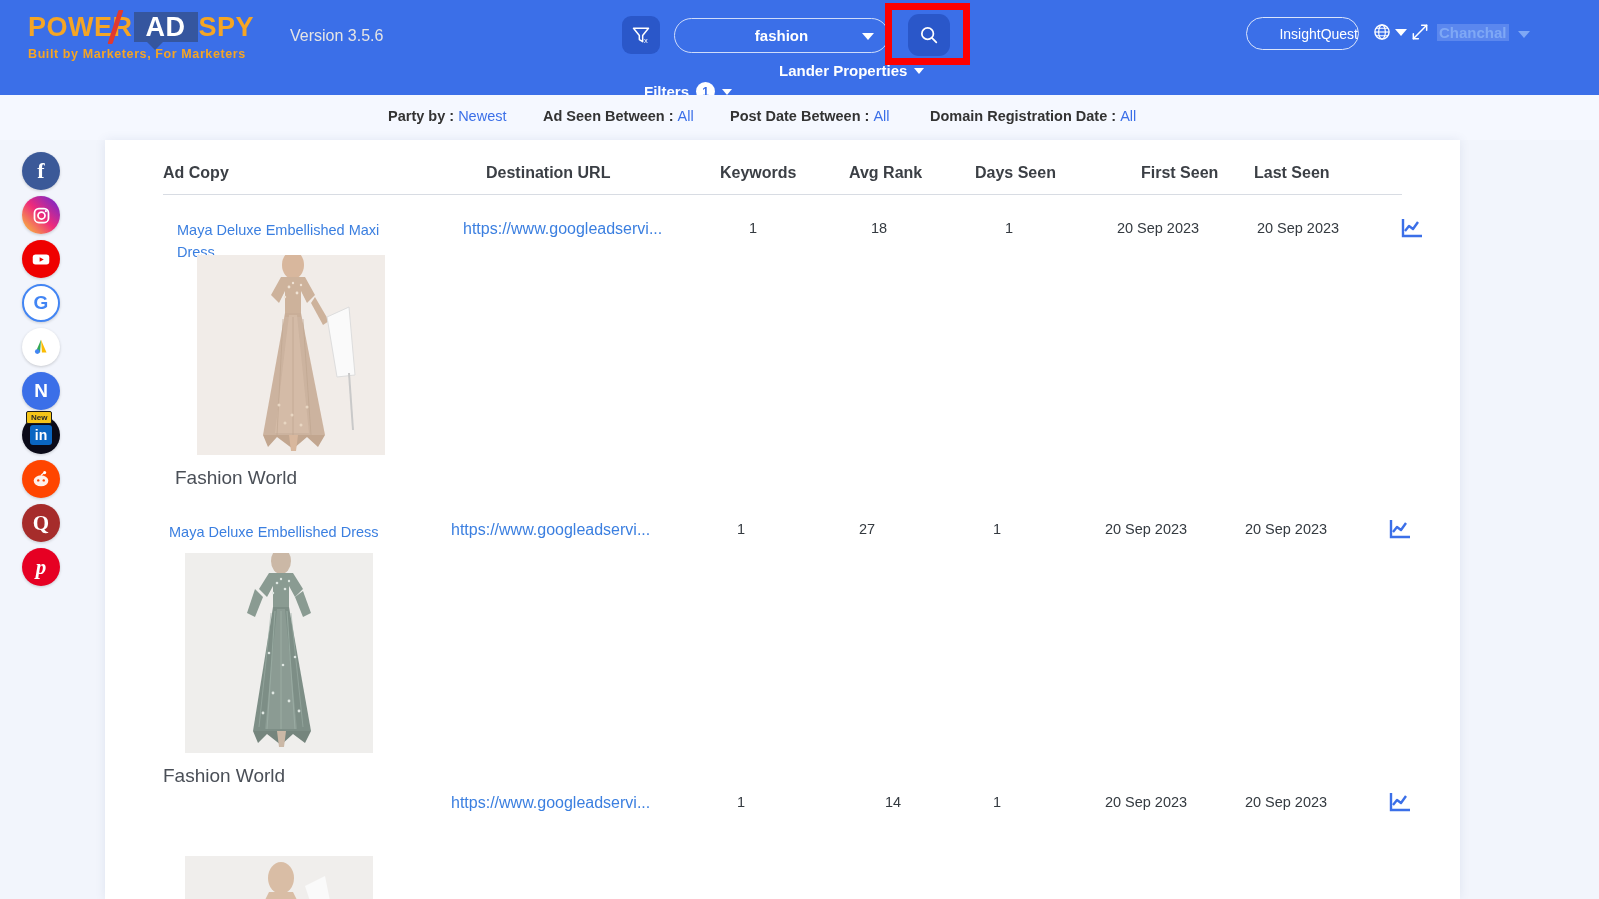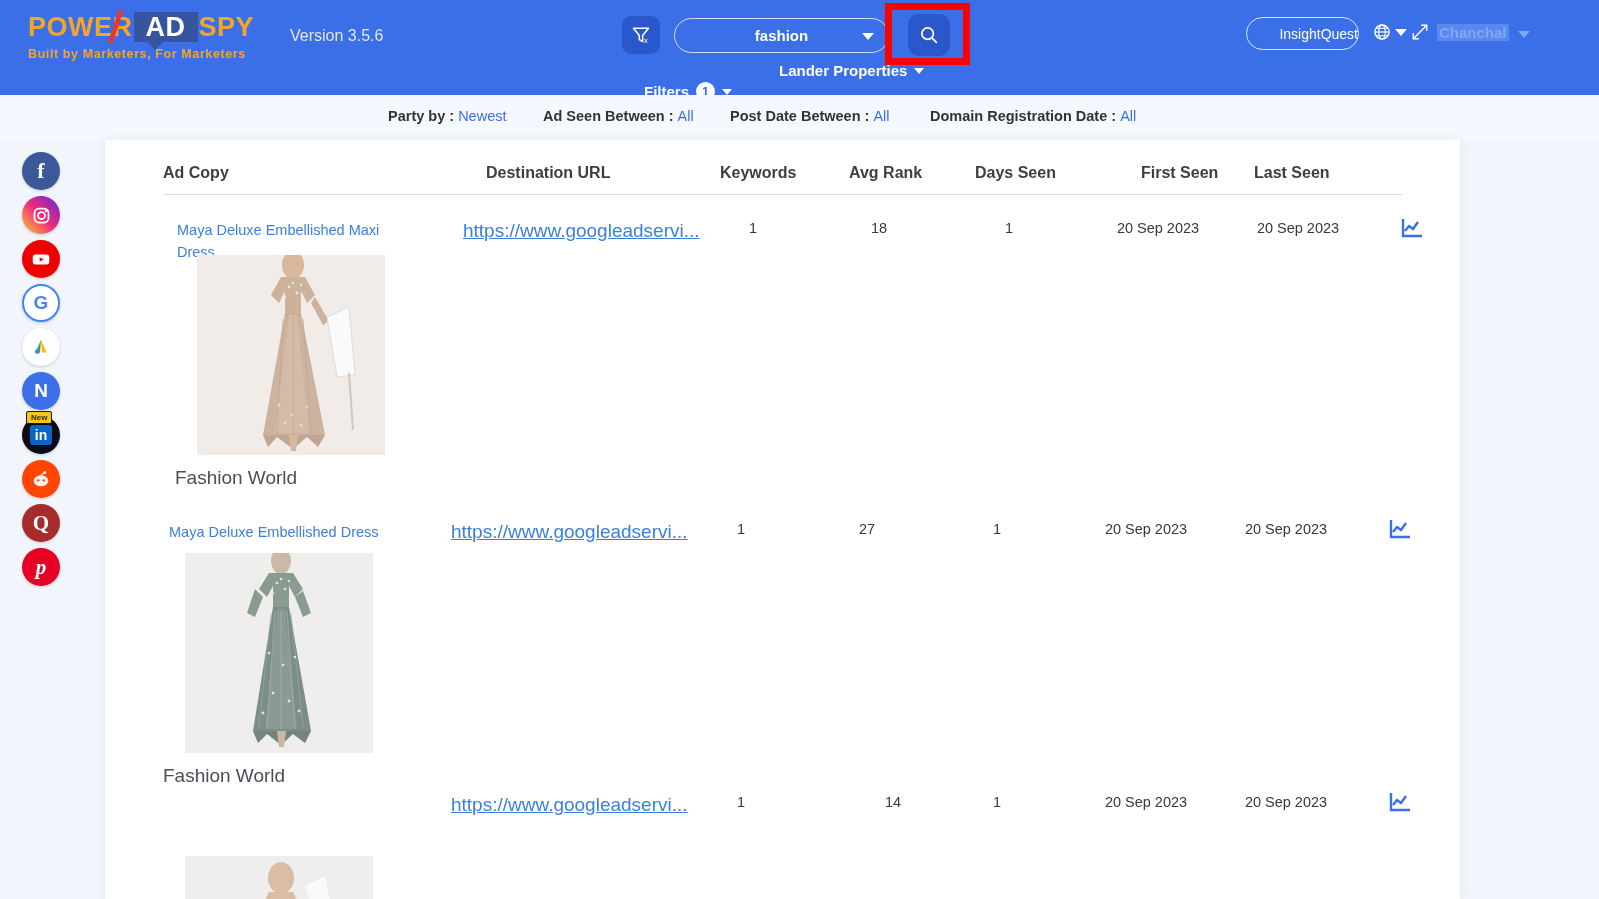--- a/index.html
+++ b/index.html
@@ -117,21 +117,21 @@
   .th {
     position: absolute; top: 24px; font-size: 16px; font-weight: bold; color: #3b3f45;
     white-space: nowrap;
   }
   .row { position: relative; border-bottom: 0; }
   .ad-title {
     position: absolute; color: #3b7fe0; font-size: 14.5px; line-height: 22px;
     cursor: pointer; width: 240px;
   }
   .dest-url {
-    position: absolute; color: #3b7fe0; font-size: 19px; text-decoration: underline;
+    position: absolute; color: #3b7fe0; font-size: 16px; 
     cursor: pointer; white-space: nowrap;
   }
   .cell { position: absolute; font-size: 14.5px; color: #343a40; text-align: center; }
   .trend-icon { position: absolute; cursor: pointer; }
   .thumb {
     position: absolute; width: 188px; height: 200px; object-fit: cover; overflow: hidden;
     border: 0; background: #efeae6;
   }
   .brand { position: absolute; font-size: 19px; color: #4a4f57; }
 

